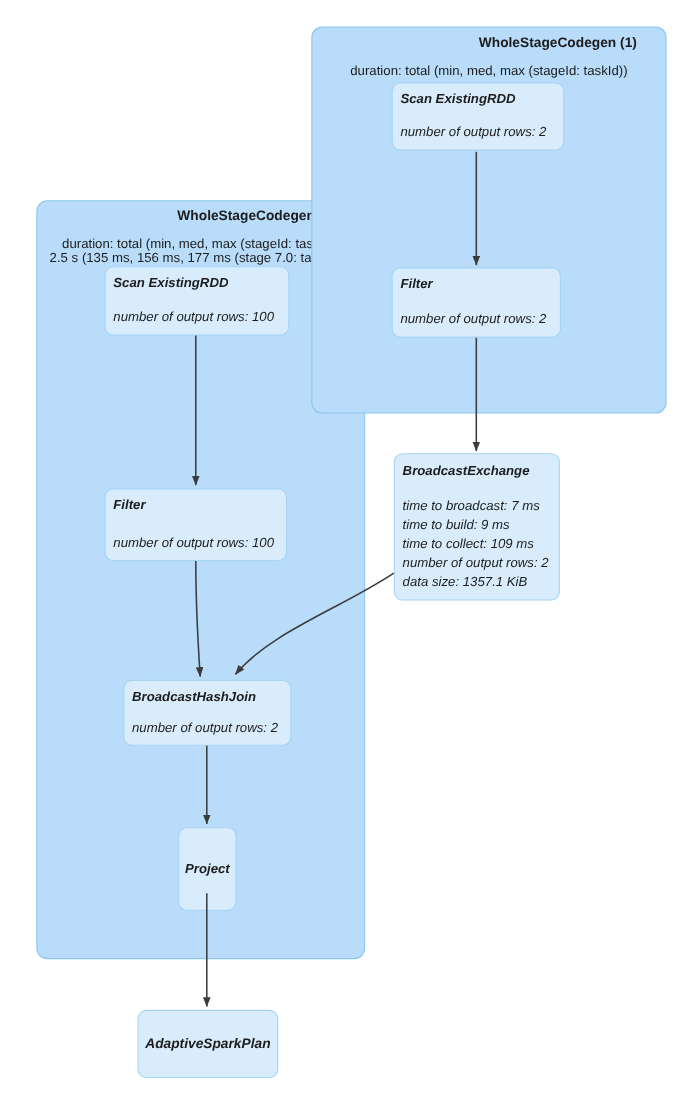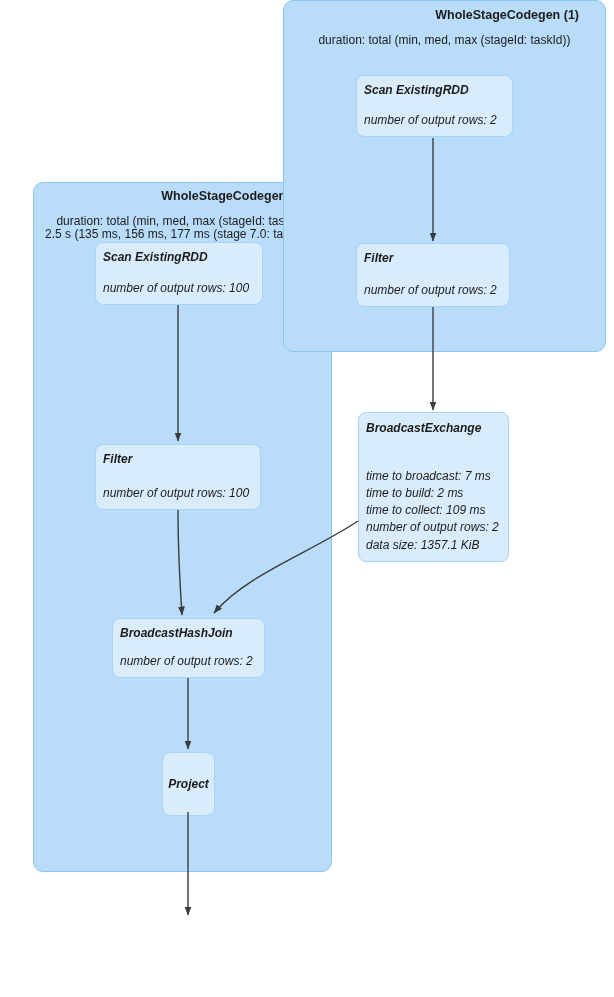--- a/index.html
+++ b/index.html
@@ -53,42 +53,42 @@
 <div id="canvas">
 
   <div class="cluster" id="wsc2" style="left:33px;top:182px;width:299px;height:690px;">
     <div class="cluster-title" style="top:6px;right:26px;">WholeStageCodegen (2)</div>
     <div class="cluster-duration" style="top:32px;">
       <div>duration: total (min, med, max (stageId: taskId))</div>
       <div>2.5 s (135 ms, 156 ms, 177 ms (stage 7.0: task 43))</div>
     </div>
   </div>
 
-  <div class="cluster" id="wsc1" style="left:283px;top:0;width:323px;height:352px;">
+  <div class="cluster" id="wsc1" style="left:283px;top:24px;width:323px;height:352px;">
     <div class="cluster-title" style="top:7px;right:26px;">WholeStageCodegen (1)</div>
     <div class="cluster-duration" style="top:33px;">
       <div>duration: total (min, med, max (stageId: taskId))</div>
     </div>
   </div>
 
   <div class="node" style="left:356px;top:75px;width:157px;height:62px;">
     <div class="node-title">Scan ExistingRDD</div>
     <div class="node-metrics">number of output rows: 2</div>
   </div>
 
   <div class="node" style="left:356px;top:243px;width:154px;height:64px;">
     <div class="node-title">Filter</div>
     <div class="node-metrics">number of output rows: 2</div>
   </div>
 
-  <div class="node" style="left:358px;top:412px;width:151px;height:150px;padding-top:8px;">
+  <div class="node" style="left:358px;top:412px;width:151px;height:134px;padding-top:8px;">
     <div class="node-title">BroadcastExchange</div>
     <div class="node-metrics">
       <div>time to broadcast: 7 ms</div>
-      <div>time to build: 2 ms</div>
+      <div>time to build: 9 ms</div>
       <div>time to collect: 109 ms</div>
       <div>number of output rows: 2</div>
       <div>data size: 1357.1 KiB</div>
     </div>
   </div>
 
   <div class="node" style="left:95px;top:242px;width:168px;height:63px;">
     <div class="node-title">Scan ExistingRDD</div>
     <div class="node-metrics">number of output rows: 100</div>
   </div>
@@ -96,24 +96,27 @@
   <div class="node" style="left:95px;top:444px;width:166px;height:66px;">
     <div class="node-title">Filter</div>
     <div class="node-metrics">number of output rows: 100</div>
   </div>
 
   <div class="node" style="left:112px;top:618px;width:153px;height:60px;">
     <div class="node-title">BroadcastHashJoin</div>
     <div class="node-metrics">number of output rows: 2</div>
   </div>
 
-  <div class="node center" style="left:162px;top:752px;width:53px;height:64px;">
+  <div class="node center" style="left:162px;top:752px;width:53px;height:76px;">
     <div class="node-title">Project</div>
   </div>
 
+  <div class="node center" style="left:125px;top:918px;width:128px;height:62px;">
+    <div class="node-title" style="font-size:12.5px;">AdaptiveSparkPlan</div>
+  </div>
 
   <svg id="edges" width="614" height="997" viewBox="0 0 614 997">
     <defs>
       <marker id="arrow" markerWidth="9" markerHeight="7" refX="8.5" refY="3.5" orient="auto" markerUnits="userSpaceOnUse">
         <path class="arrowhead" d="M0,0 L9,3.5 L0,7 Z"></path>
       </marker>
     </defs>
     <path class="edge" d="M433 138 L433 241" marker-end="url(#arrow)"></path>
     <path class="edge" d="M433 307 L433 410" marker-end="url(#arrow)"></path>
     <path class="edge" d="M178 305 L178 441" marker-end="url(#arrow)"></path>

